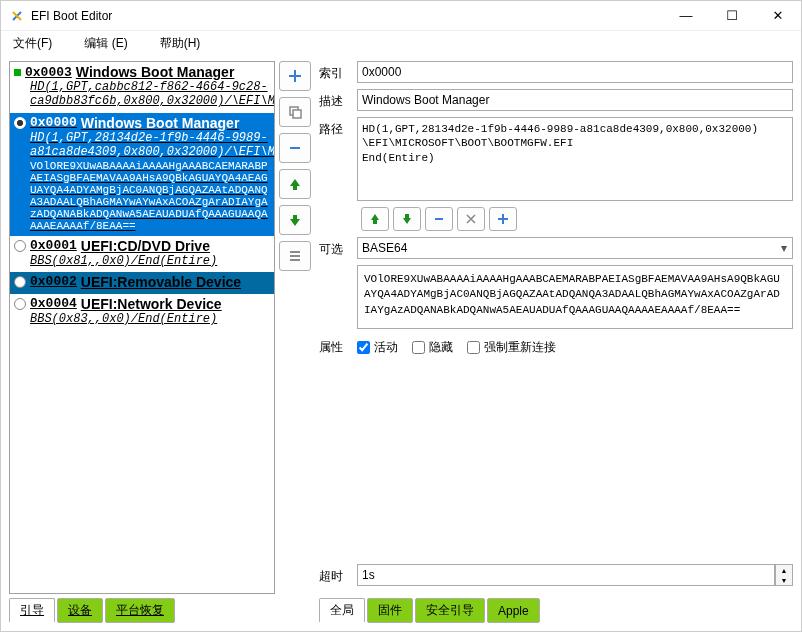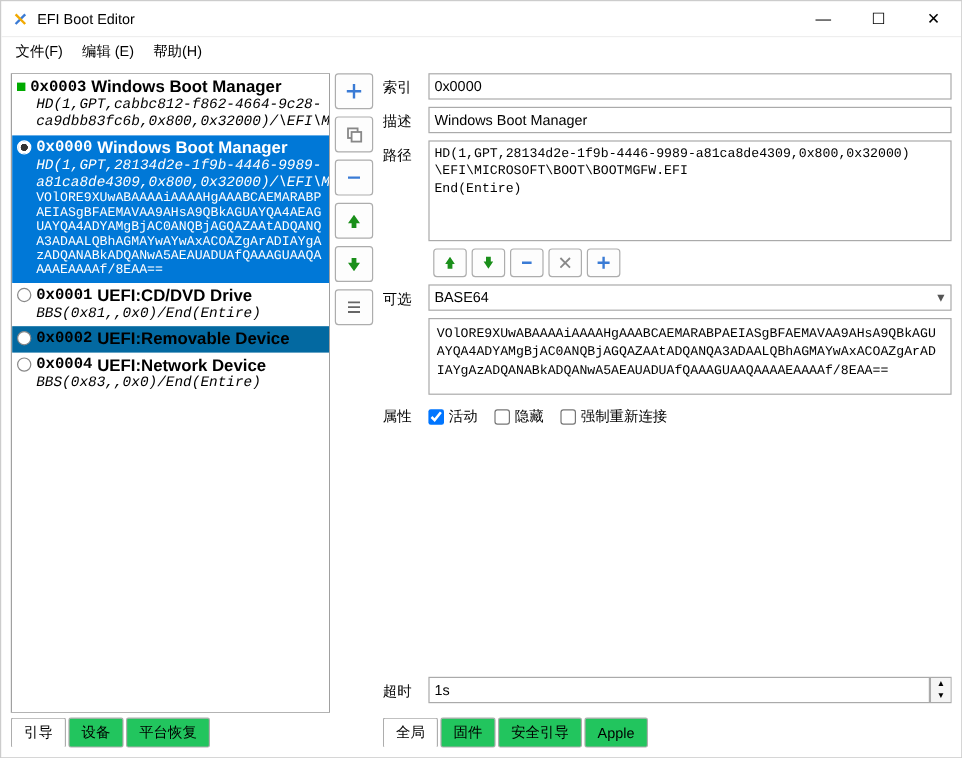--- a/index.html
+++ b/index.html
@@ -2,39 +2,39 @@
 <html><head>
 <meta charset="utf-8">
 <style>
 * { box-sizing: border-box; margin: 0; padding: 0; }
 body { font-family: "Segoe UI", Tahoma, sans-serif; font-size: 12px; background: #fff; width: 802px; height: 632px; overflow: hidden; display: flex; flex-direction: column; border: 1px solid #ccc; }
 .titlebar { height: 30px; display: flex; align-items: center; padding: 0 0 0 8px; border-bottom: 1px solid #eee; }
 .titlebar .icon { width: 16px; height: 16px; margin-right: 6px; display:flex; align-items:center; justify-content:center;}
 .titlebar .title { flex: 1; font-size: 12px; }
 .winbtns { display: flex; }
 .winbtn { width: 46px; height: 30px; display: flex; align-items: center; justify-content: center; font-size: 13px; }
-.menubar { height: 24px; display: flex; align-items: center; padding: 0 6px; gap: 4px; font-size: 12px; }
+.menubar { height: 24px; display: flex; align-items: center; padding: 0 6px; gap: 20px; font-size: 12px; }
 .menubar span { padding: 2px 6px; cursor: default; }
 .content { flex: 1; display: flex; padding: 6px 8px 8px 8px; gap: 4px; }
-.leftcol { width: 266px; display: flex; flex-direction: column; }
+.leftcol { width: 266px; display: flex; flex-direction: column; text-decoration: underline; }
 .listbox { flex: 1; border: 1px solid #a0a0a0; overflow: auto; background: #fff; }
 .entry { padding: 2px 4px 4px 4px; border-bottom: 0; }
 .entry .hdr { display:flex; align-items:center; gap:4px;}
 .entry .radio { width:12px; height:12px; border:1px solid #888; border-radius:50%; display:inline-block; background:#fff; flex-shrink:0;}
 .entry .radio.sel { background: radial-gradient(circle, #333 0 40%, #fff 45% 100%); }
 .entry .idx { font-family: "Courier New", monospace; font-weight: bold; font-size: 13px; }
 .entry .name { font-weight: bold; font-size: 14px; }
 .entry .path { font-family: "Courier New", monospace; font-style: italic; font-size: 12px; padding-left: 16px; line-height: 1.2;}
 .entry .b64 { font-family: "Courier New", monospace; font-size: 11px; padding-left: 16px; word-break: break-all;}
 .entry.selected { background: #0078d7; color: #fff; }
 .entry.selected .radio { border-color:#fff; }
 .entry.alt { background: #0369a1; }
 .greenmark { width:7px; height:7px; background:#0a0; display:inline-block;}
 .lefttabs { display:flex; margin-top:4px; gap:0; }
-.lefttabs button, .btabs button { border:1px solid #adadad; background:#22c55e; padding:3px 10px; font-size:12px; border-radius:2px; margin-right:2px;}
+.lefttabs button, .btabs button { border:1px solid #adadad; background:#84cc16; padding:3px 10px; font-size:12px; border-radius:2px; margin-right:2px;}
 .lefttabs button.active, .btabs button.active { background:#fff; border-bottom:1px solid #fff; position:relative;}
 .toolcol { width: 36px; display:flex; flex-direction:column; gap:6px; padding-top:0;}
 .toolbtn { width:32px; height:30px; border:1px solid #adadad; background:#fdfdfd; border-radius:3px; display:flex; align-items:center; justify-content:center; font-size:16px;}
 .toolbtn svg { display:block;}
 .rightcol { flex:1; display:flex; flex-direction:column; gap:6px;}
 .row { display:flex; align-items:flex-start; gap:6px;}
 .row .lbl { width:32px; padding-top:4px; text-align:left; font-size:12px;}
 .row input[type=text], .row select { border:1px solid #aaa; padding:3px 4px; font-size:12px; font-family:inherit;}
 .row .fld { flex:1; }
 .pathbox { border:1px solid #aaa; padding:4px; font-family:"Courier New",monospace; font-size:11px; line-height:1.3; height:84px; overflow:auto; white-space:pre-wrap; word-break:break-all;}

